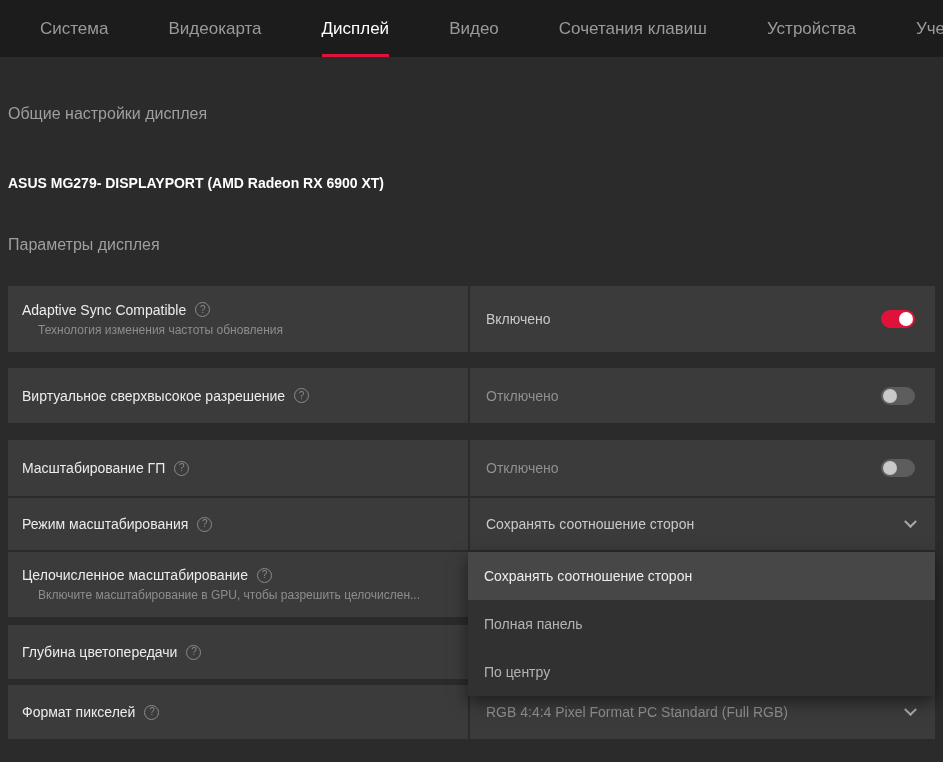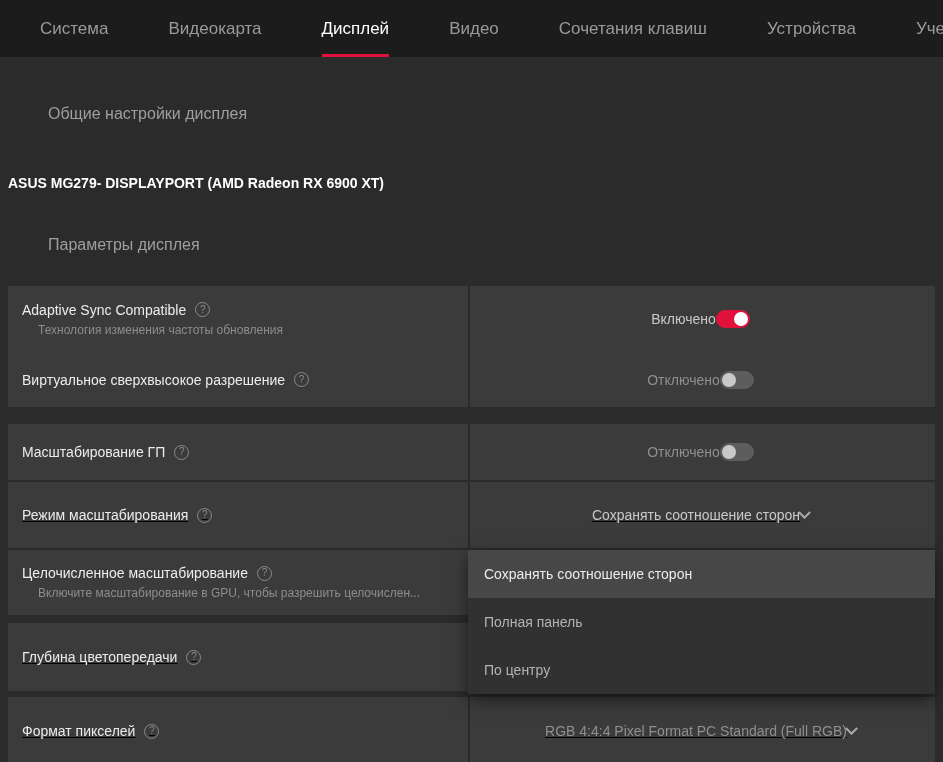--- a/index.html
+++ b/index.html
@@ -23,46 +23,46 @@
   .tab{
     display:flex; align-items:center;
     color:#9a9a9a; font-size:17px;
     border-bottom:3px solid transparent; padding-top:3px;
     cursor:pointer; flex:none;margin-left:20px;
   }
   .tab.active{ color:#ffffff; border-bottom-color:var(--accent); }
 
   
   .content{ padding:0 8px; }
-  .section-title{ color:#9f9f9f; font-size:16px;margin-left:40px; }
+  .section-title{ color:#9f9f9f; font-size:16px; }
   .t-general{ margin-top:48px; }
   .t-params{ margin-top:45px; }
   .display-name{
     margin-top:52px; color:#ffffff; font-size:14px; font-weight:bold;
     cursor:pointer; width:max-content;
   }
 
   
   .card{ background:#3b3b3b; display:flex; }
   .card.group{ flex-direction:column; }
   .group-row{ display:flex; }
   .group-row + .group-row{ border-top:2px solid #2b2b2b; }
-  .m32{ margin-top:32px; } .m16{ } .m17{ margin-top:17px; }
+  .m32{ margin-top:32px; } .m16{ margin-top:16px; } .m17{ margin-top:17px; }
   .m8{ margin-top:8px; } .m6{ margin-top:6px; }
   .h66{ height:66px; } .h55{ height:55px; } .h56{ height:56px; }
-  .h54{ height:68px;text-decoration:underline; } .h67{ height:67px; }
+  .h54{ height:54px; } .h67{ height:67px; }
 
   .cell-left{
     width:460px; flex:none;
     padding:0 4px 0 14px;
     display:flex; flex-direction:column; justify-content:center;
   }
   .cell-right{
     flex:1; border-left:2px solid #2b2b2b;
-    display:flex; align-items:center; justify-content:center;
+    display:flex; align-items:center; justify-content:space-between;
     padding:0 20px 0 16px; position:relative;
   }
   .label-row{ display:flex; align-items:center; }
   .label{ color:#ececec; font-size:14px; }
   .sublabel{ color:#8d8d8d; font-size:12px; margin-top:5px;margin-left:16px; }
   .value{ font-size:14px; color:#c9c9c9; }
   .value.dim{ color:#8f8f8f; }
 
   
   .help{

